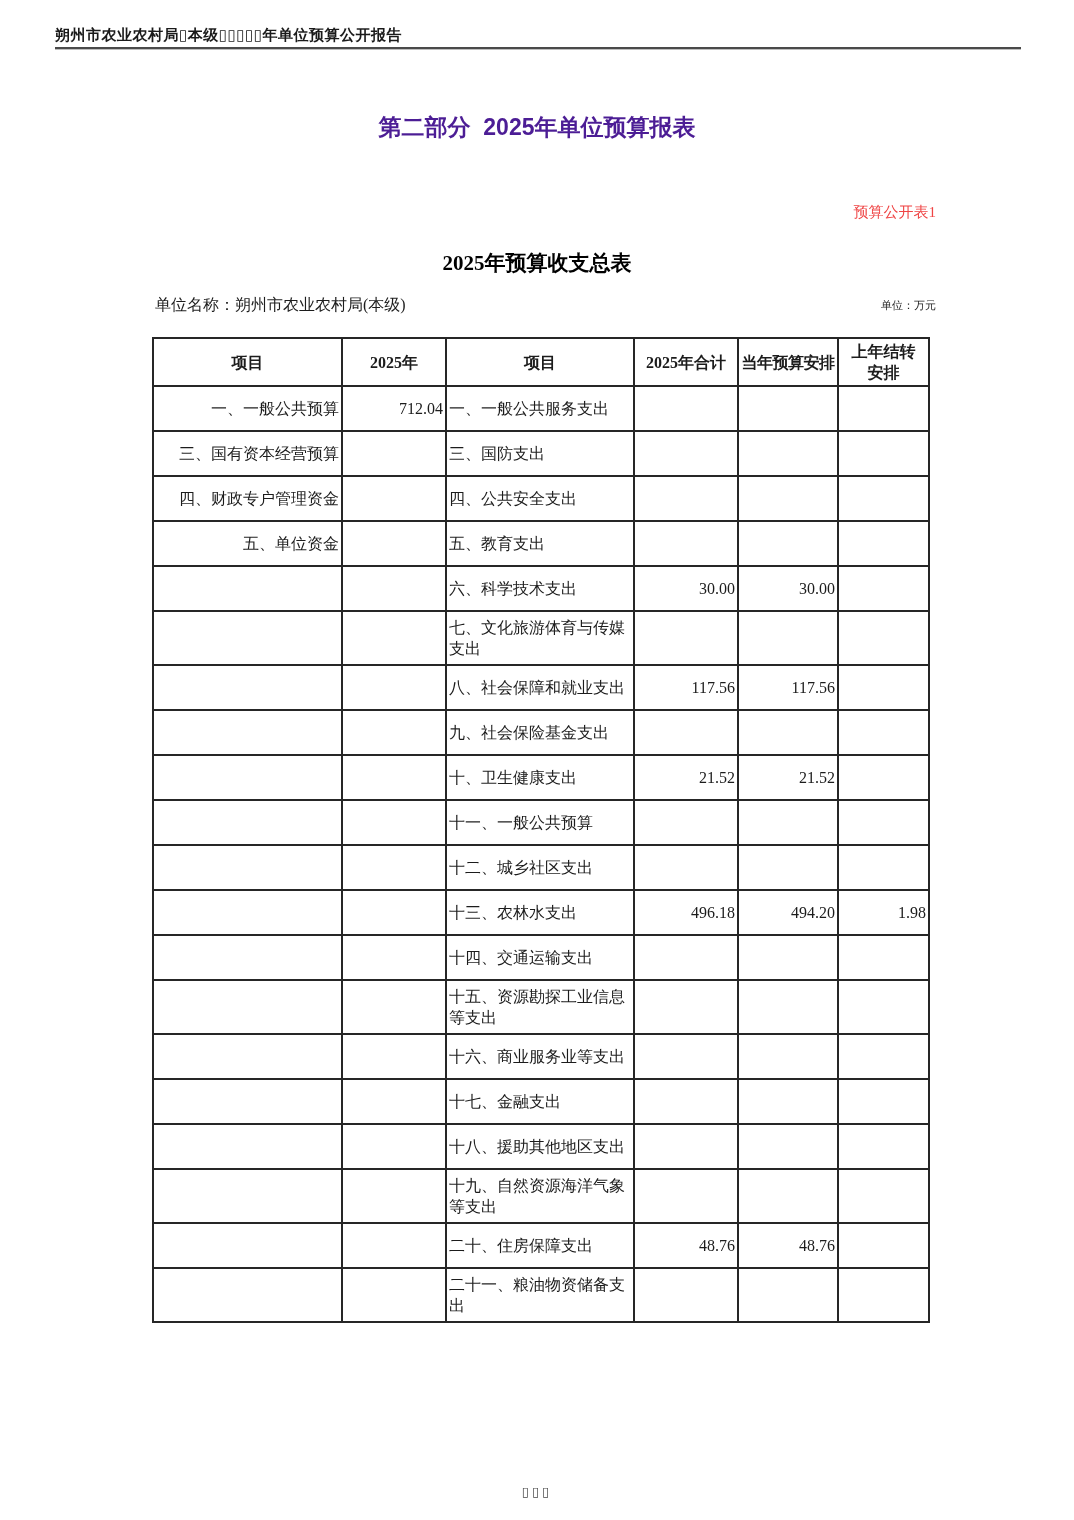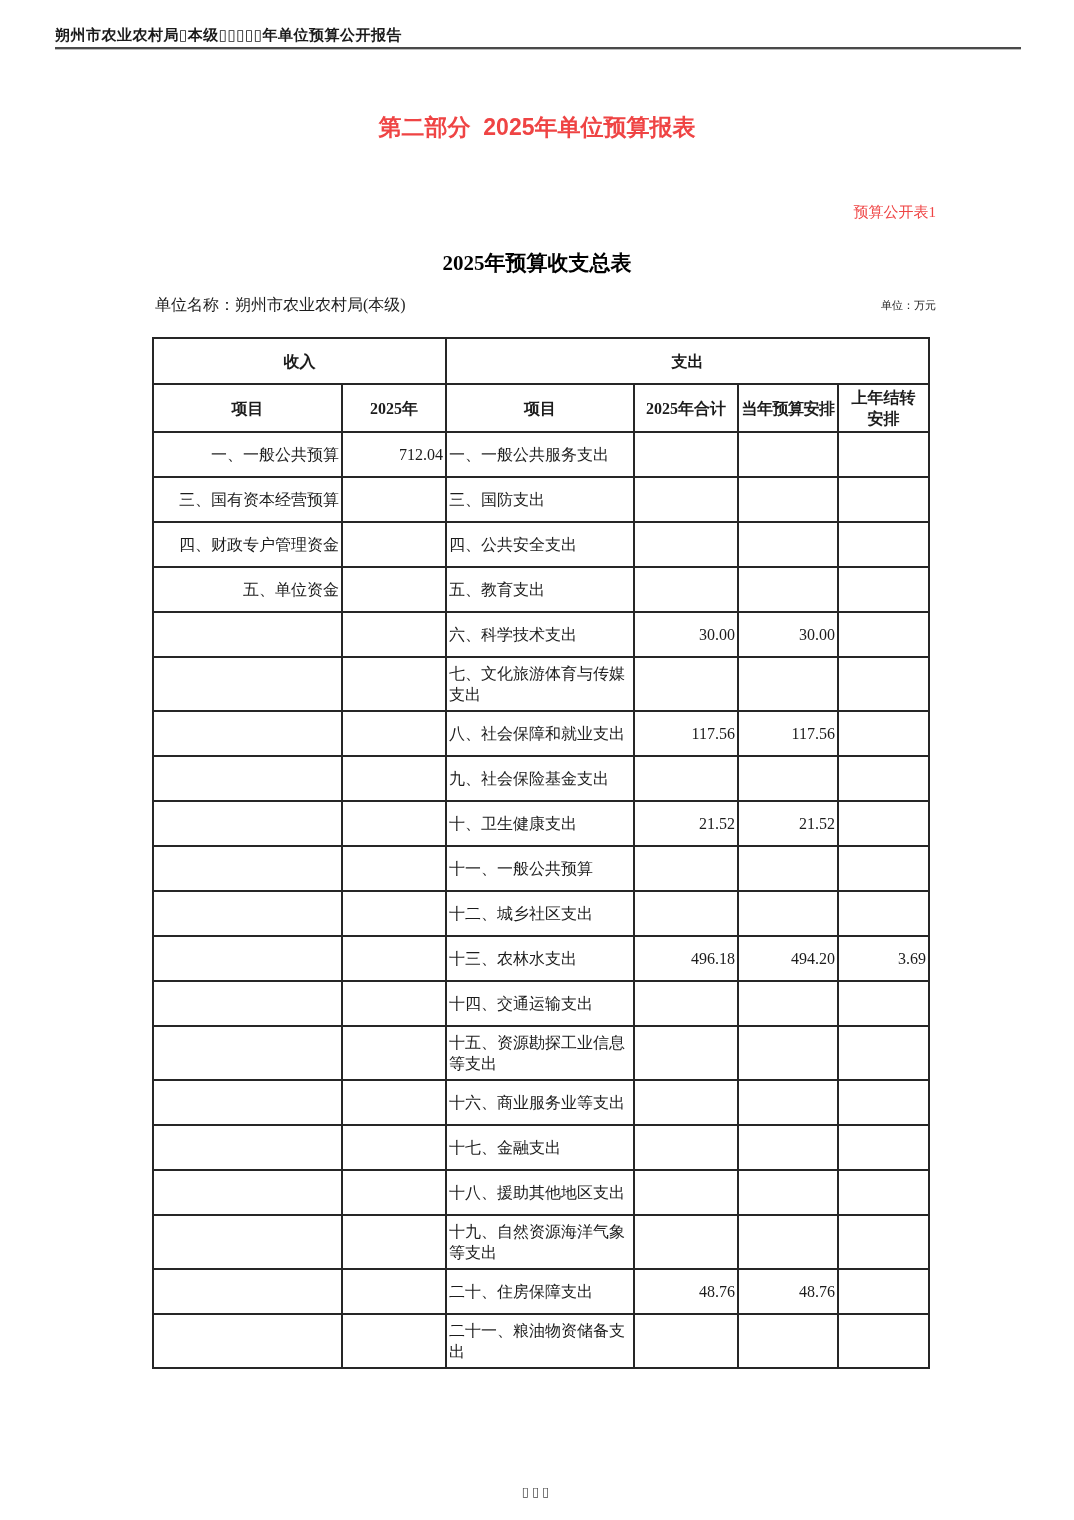--- a/index.html
+++ b/index.html
@@ -30,21 +30,21 @@
     background: linear-gradient(#4a4a4a 0 66%, #bdbdbd 66% 100%);
   }
   .part-title {
     position: absolute;
     left: 0; top: 112px;
     width: 100%;
     text-align: center;
     font-family: "Liberation Sans", "DejaVu Sans", sans-serif;
     font-weight: bold;
     font-size: 23px;
-    color: #ef4444;
+    color: #4c1d95;
     white-space: pre;
   }
   .sheet-label {
     position: absolute;
     top: 203px; right: 138px;
     font-size: 15px;
     color: #ef4444;
   }
   .table-title {
     position: absolute;
@@ -129,24 +129,20 @@
     <colgroup>
       <col style="width:189px">
       <col style="width:104px">
       <col style="width:188px">
       <col style="width:104px">
       <col style="width:100px">
       <col style="width:91px">
     </colgroup>
     <thead>
       <tr>
-        <th colspan="2">收入</th>
-        <th colspan="4">支出</th>
-      </tr>
-      <tr>
         <th>项目</th>
         <th>2025年</th>
         <th>项目</th>
         <th>2025年合计</th>
         <th class="th-tight">当年预算安排</th>
         <th class="th-wrap">上年结转
 安排</th>
       </tr>
     </thead>
     <tbody id="budget-rows">
@@ -237,21 +233,21 @@
           <td class="cell-num"></td>
           <td class="cell-num"></td>
           <td class="cell-num"></td>
         </tr>
         <tr class="data-row">
           <td class="cell-income-item"></td>
           <td class="cell-num"></td>
           <td class="cell-expense-item">十三、农林水支出</td>
           <td class="cell-num">496.18</td>
           <td class="cell-num">494.20</td>
-          <td class="cell-num">3.69</td>
+          <td class="cell-num">1.98</td>
         </tr>
         <tr class="data-row">
           <td class="cell-income-item"></td>
           <td class="cell-num"></td>
           <td class="cell-expense-item">十四、交通运输支出</td>
           <td class="cell-num"></td>
           <td class="cell-num"></td>
           <td class="cell-num"></td>
         </tr>
         <tr class="data-row">

